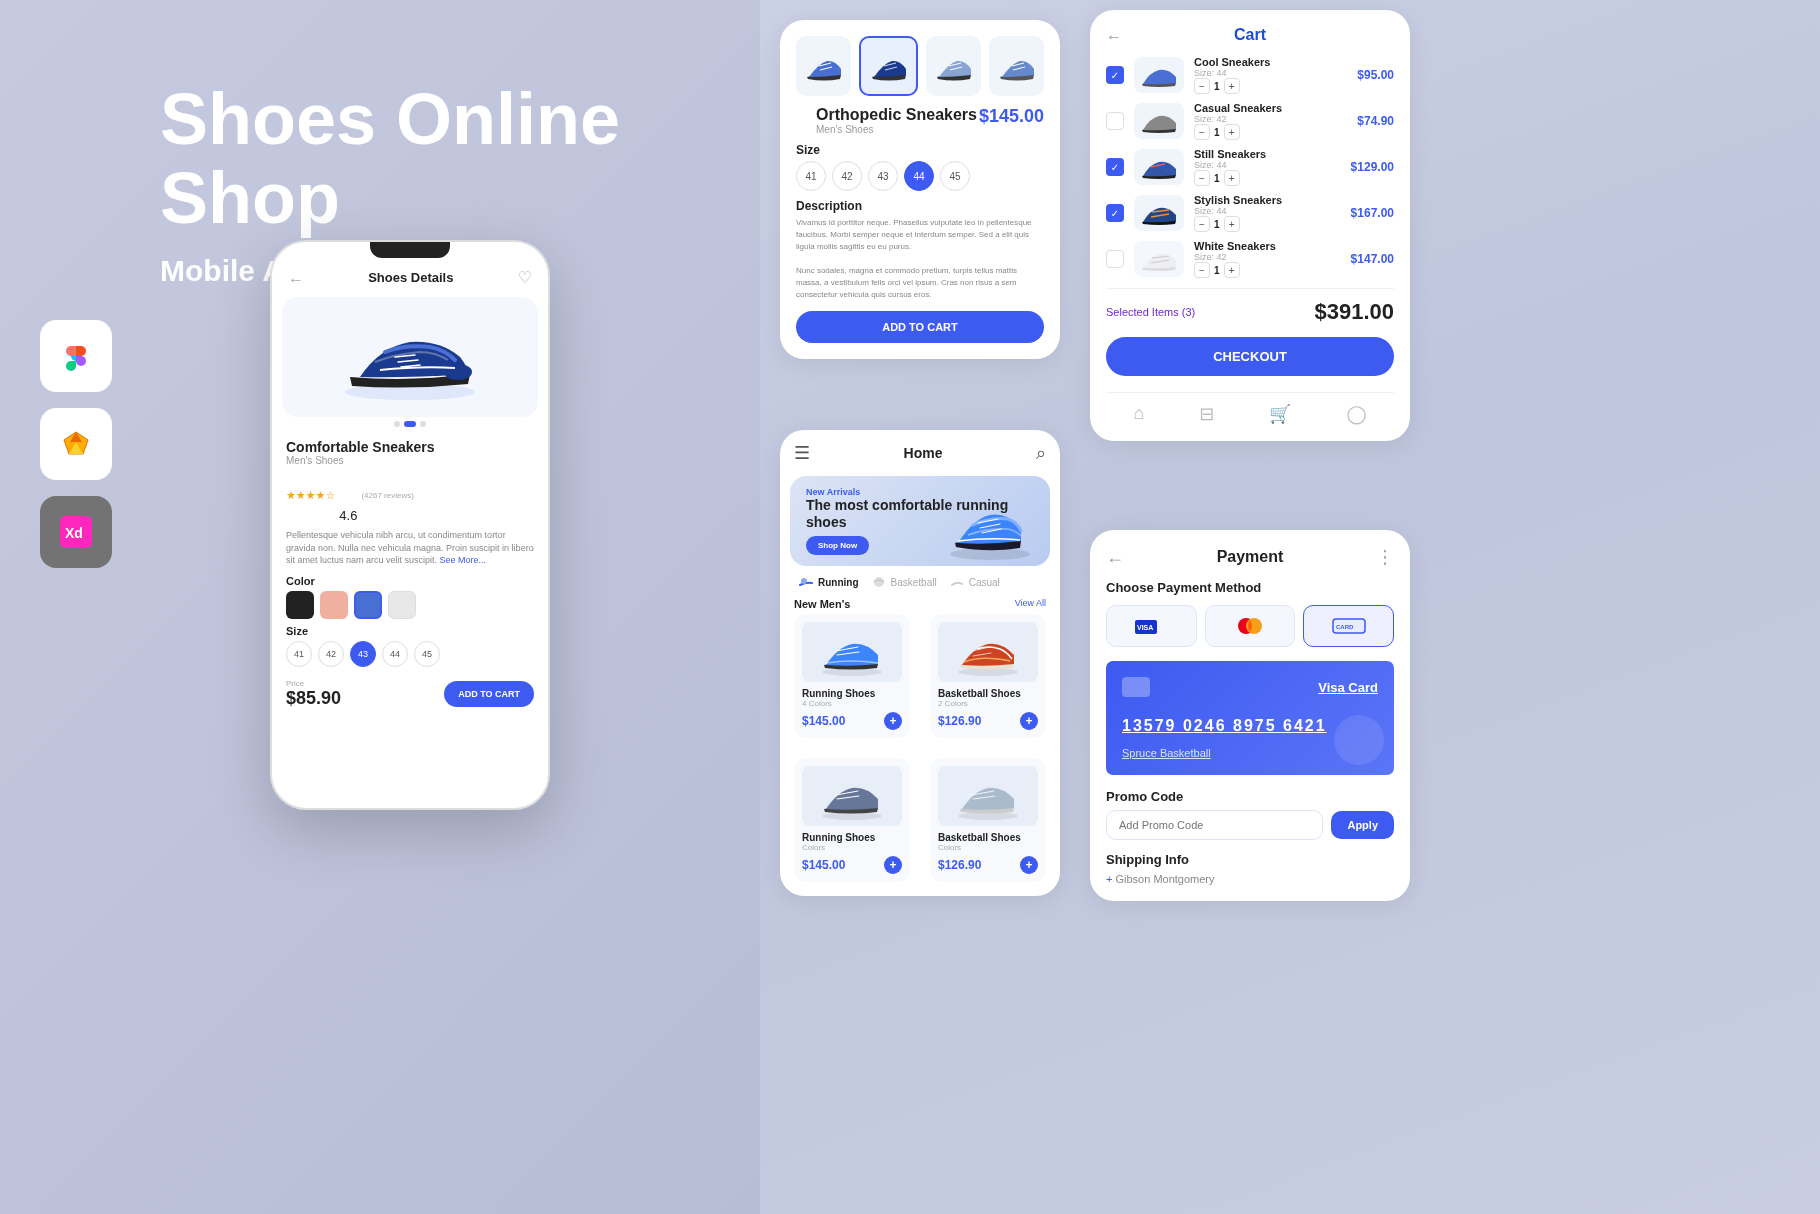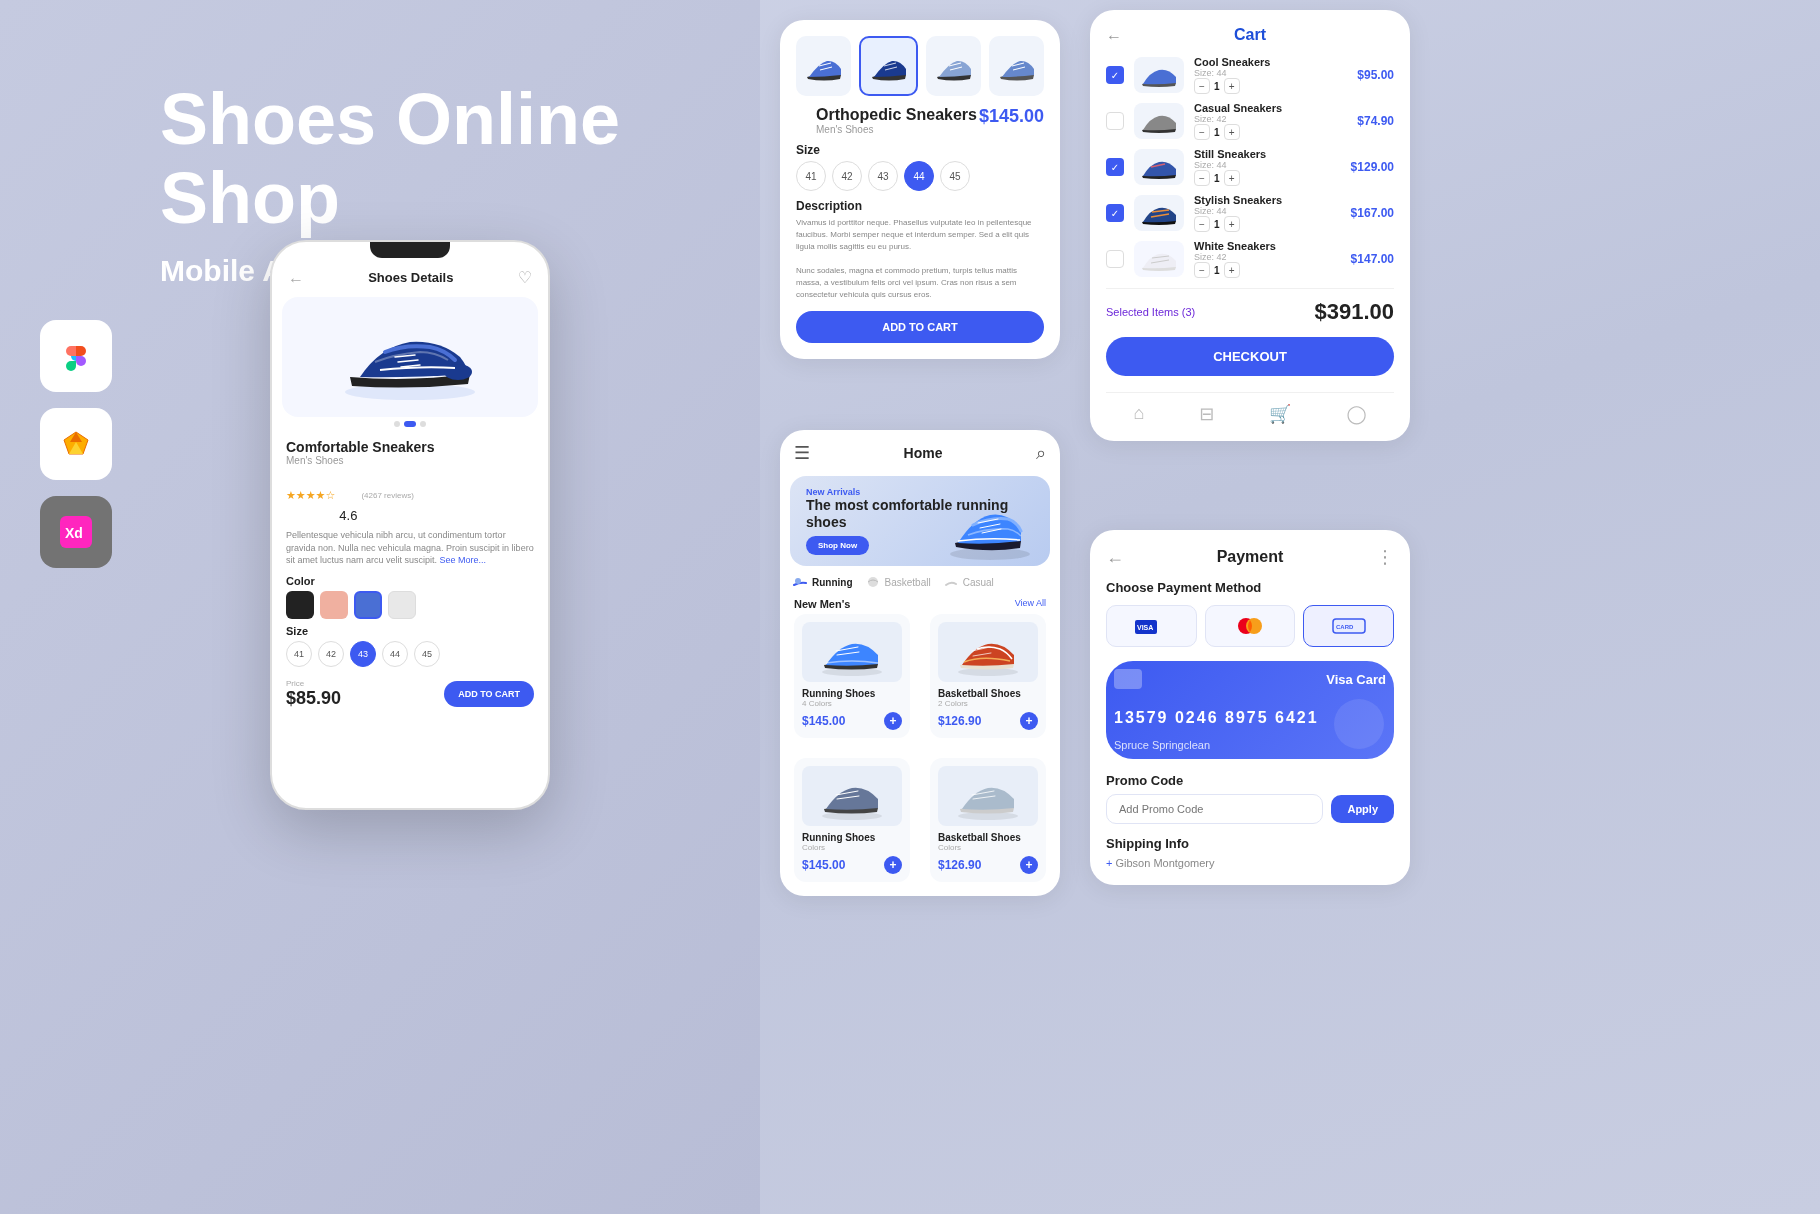--- a/index.html
+++ b/index.html
@@ -254,21 +254,21 @@
       border-radius: 14px;
       padding: 5px 12px;
       font-size: 8px;
       font-weight: 700;
       display: inline-block;
       margin-top: 6px;
     }
     .category-tabs {
       display: flex;
       gap: 12px;
-      padding: 0 12px;
+      padding: 0 18px;
       margin-bottom: 10px;
     }
     .cat-tab {
       font-size: 10px;
       color: #aaa;
       display: flex;
       align-items: center;
       gap: 4px;
     }
     .cat-tab.active { color: #222; font-weight: 700; }
@@ -444,24 +444,25 @@
       display: flex;
       align-items: center;
       justify-content: center;
     }
     .payment-method-btn.active-method {
       border-color: #3d5af1;
       background: #eef0ff;
     }
     .visa-card {
       background: linear-gradient(135deg, #3d5af1, #5b75f7);
-      border-radius: 27px;
-      padding: 8px;
+      border-radius: 7px;
+      padding: 16px;
       margin-bottom: 14px;
       color: #fff;
+      text-decoration: underline;
     }
     .visa-card-top {
       display: flex;
       justify-content: space-between;
       align-items: center;
       margin-bottom: 20px;
     }
     .visa-chip {
       width: 28px;
       height: 20px;
@@ -1013,21 +1014,21 @@
         </svg>
     </div>
   </div>
 
   <div class="visa-card" style="position:relative;">
     <div class="visa-card-top">
       <div class="visa-chip"></div>
       <span class="visa-brand">Visa Card</span>
     </div>
     <div class="visa-number">13579  0246  8975  6421</div>
-    <div class="visa-holder">Spruce Springclean</div>
+    <div class="visa-holder">Spruce Basketball</div>
     <div class="visa-watermark"></div>
   </div>
 
   <div class="promo-section">
     <div class="promo-label">Promo Code</div>
     <div class="promo-input-row">
       <input class="promo-input" type="text" placeholder="Add Promo Code" style="">
       <button class="apply-btn">Apply</button>
     </div>
   </div>

